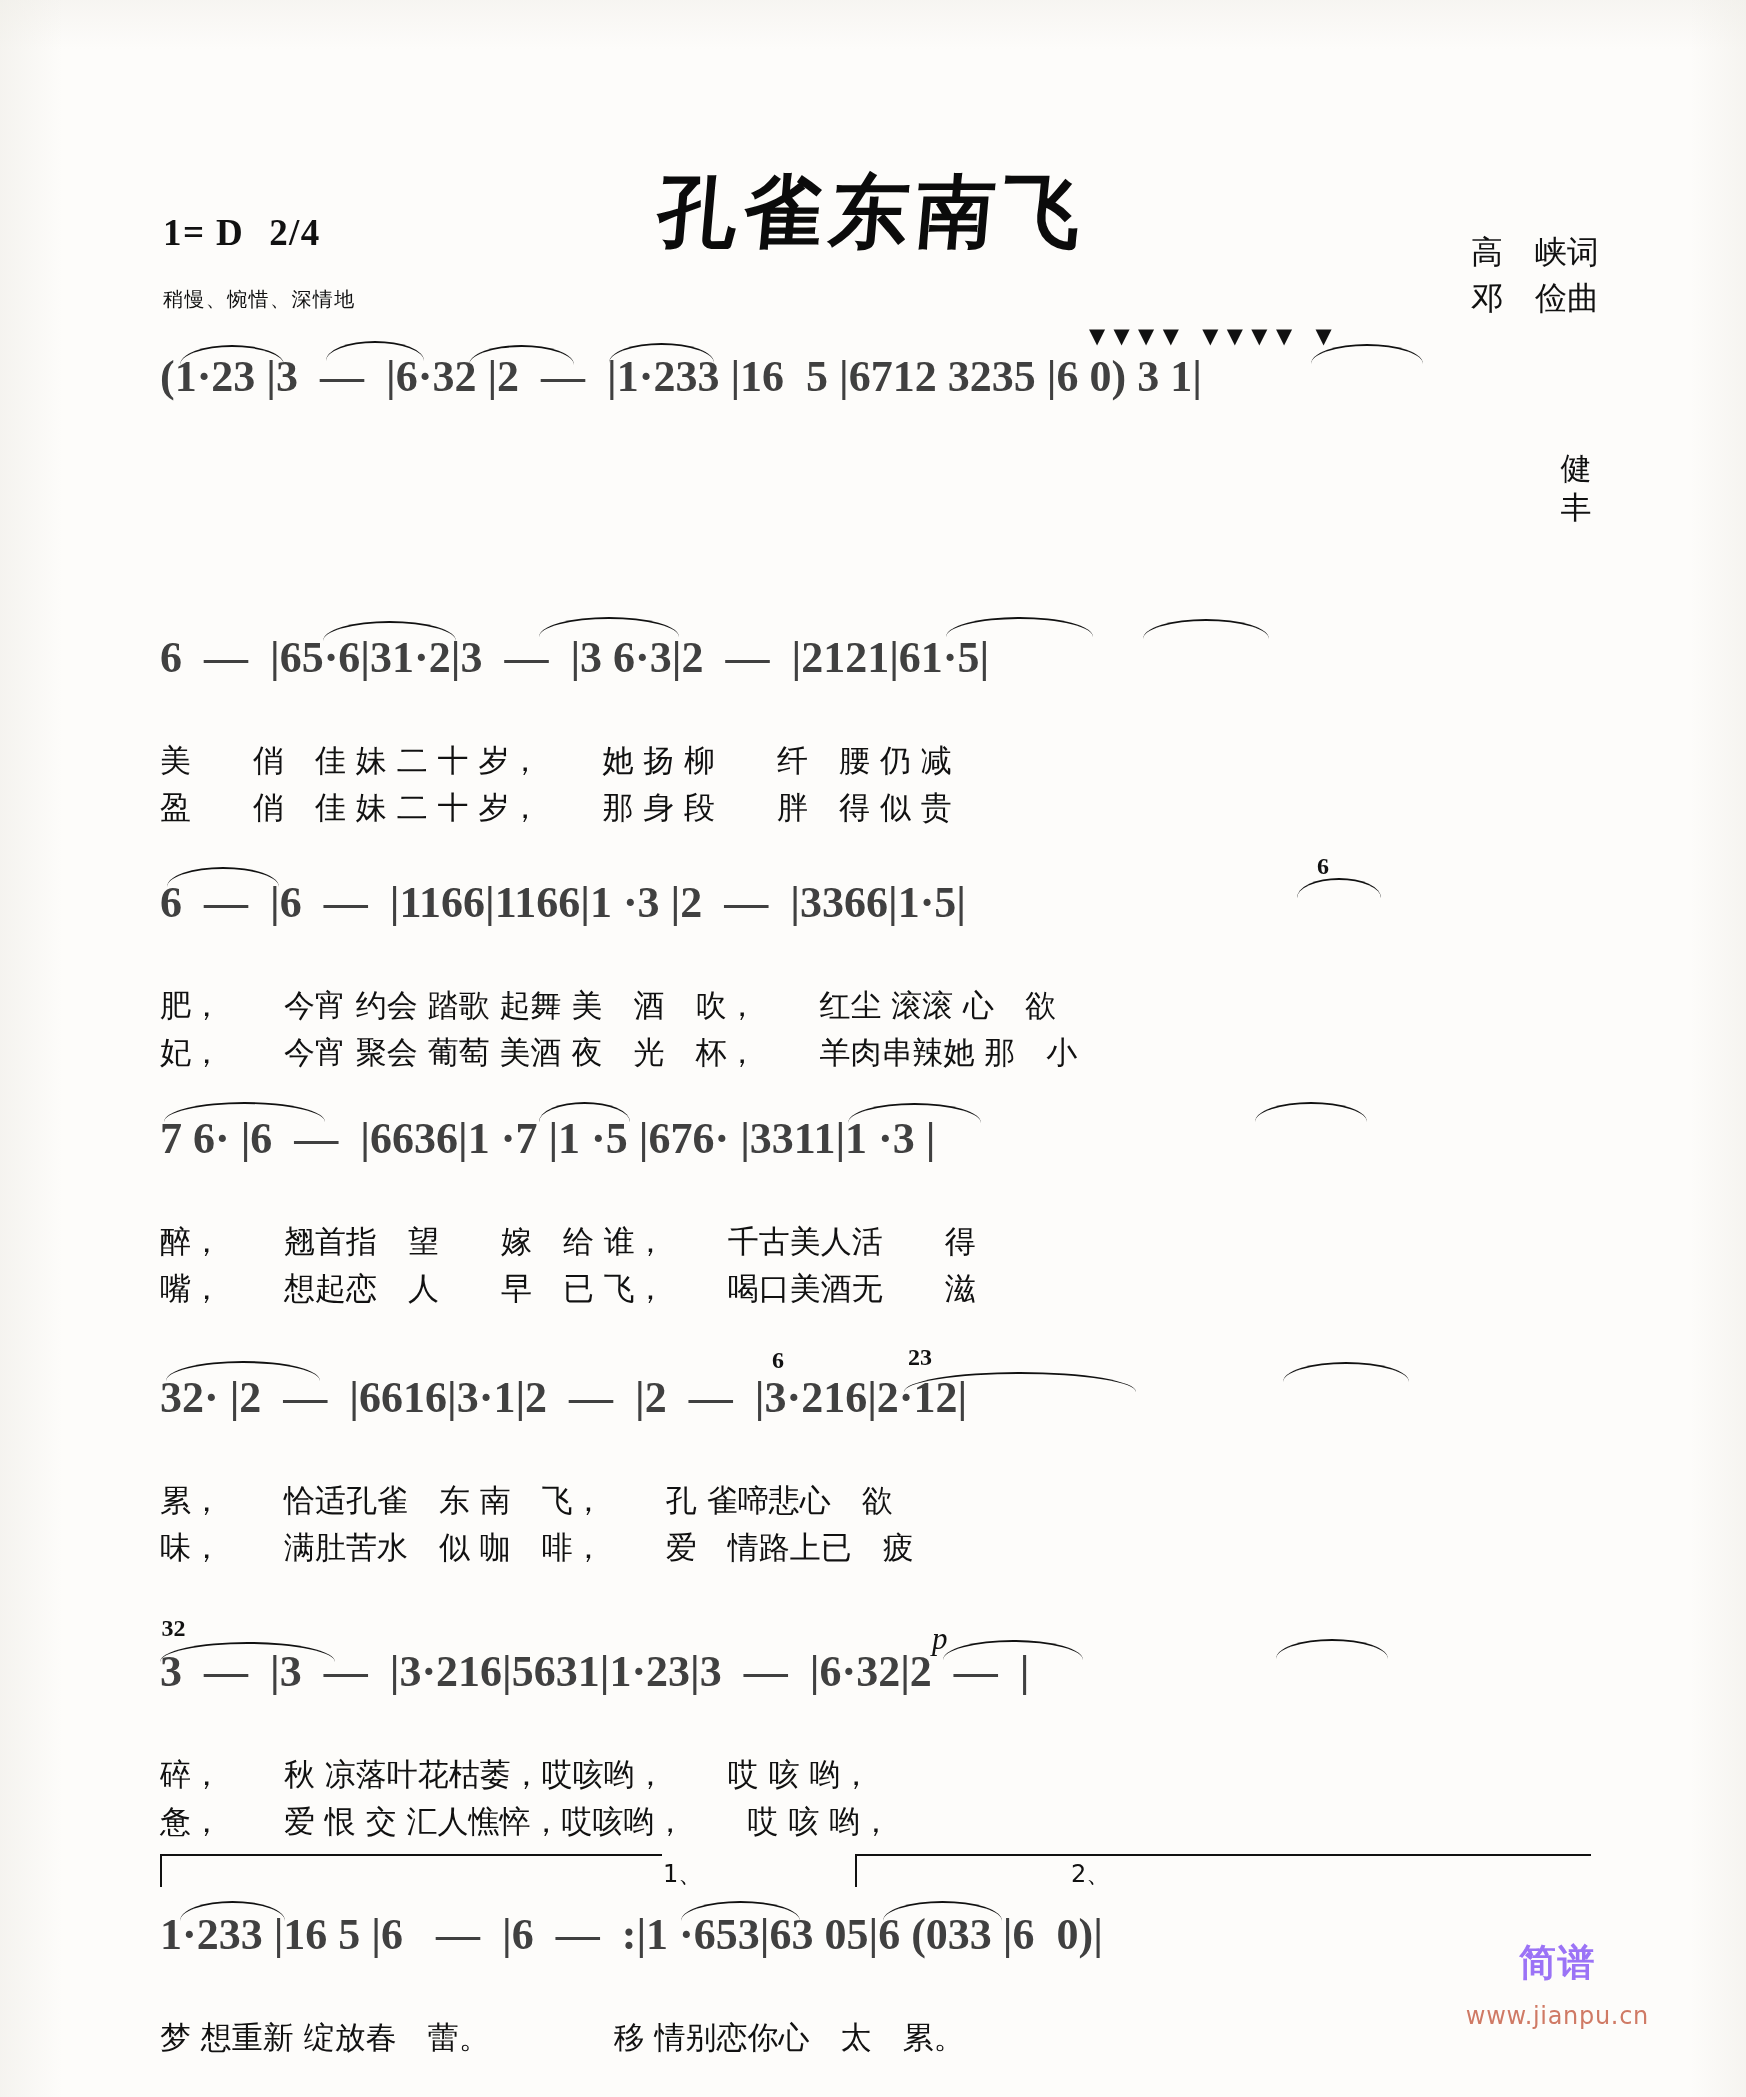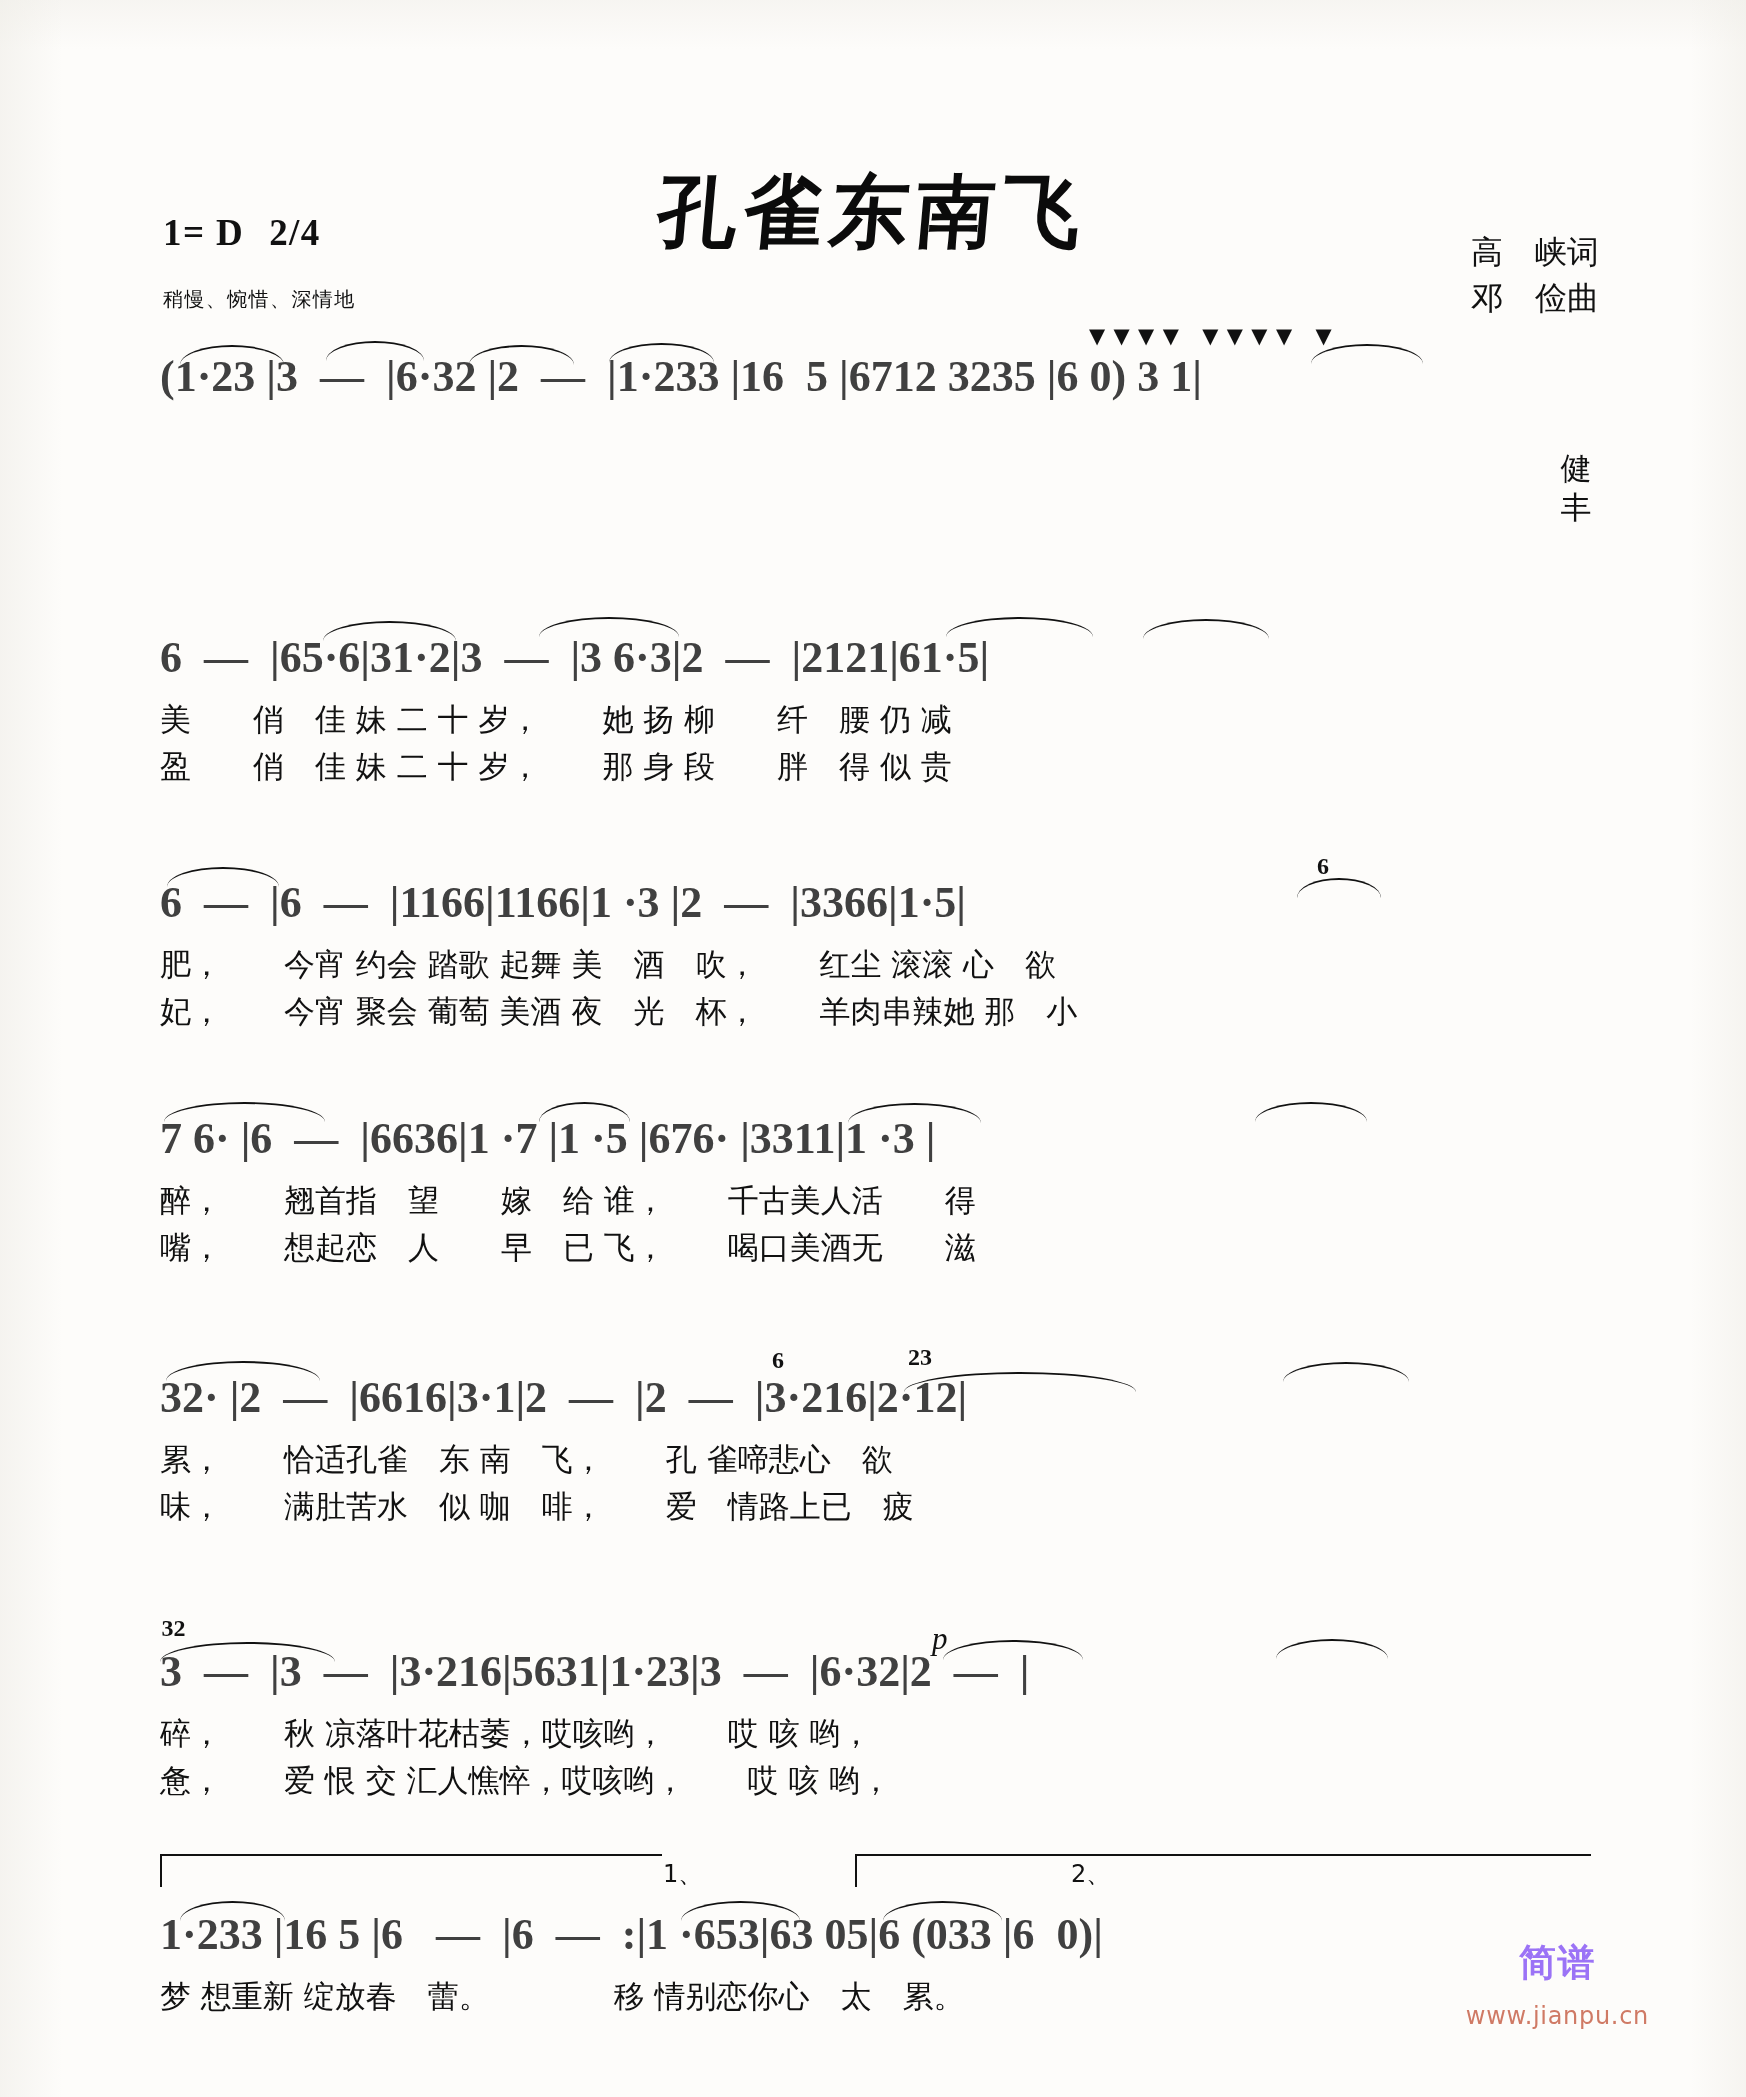--- a/index.html
+++ b/index.html
@@ -97,20 +97,21 @@
     letter-spacing: 0px;
   }
   .lyric-row {
     position: relative;
     font-family: "DejaVu Sans", sans-serif;
     font-size: 31px;
     color: #111;
     white-space: pre;
     height: 44px;
     letter-spacing: 0px;
+    margin-top: 41px;
   }
   .lyric-row.second { margin-top: 2.8px; }
 
   .slur {
     position: absolute;
     border-top: 2.8px solid #111;
     border-left: 0; border-right: 0; border-bottom: 0;
     border-radius: 50% / 100% 100% 0 0;
     height: 18px;
   }

